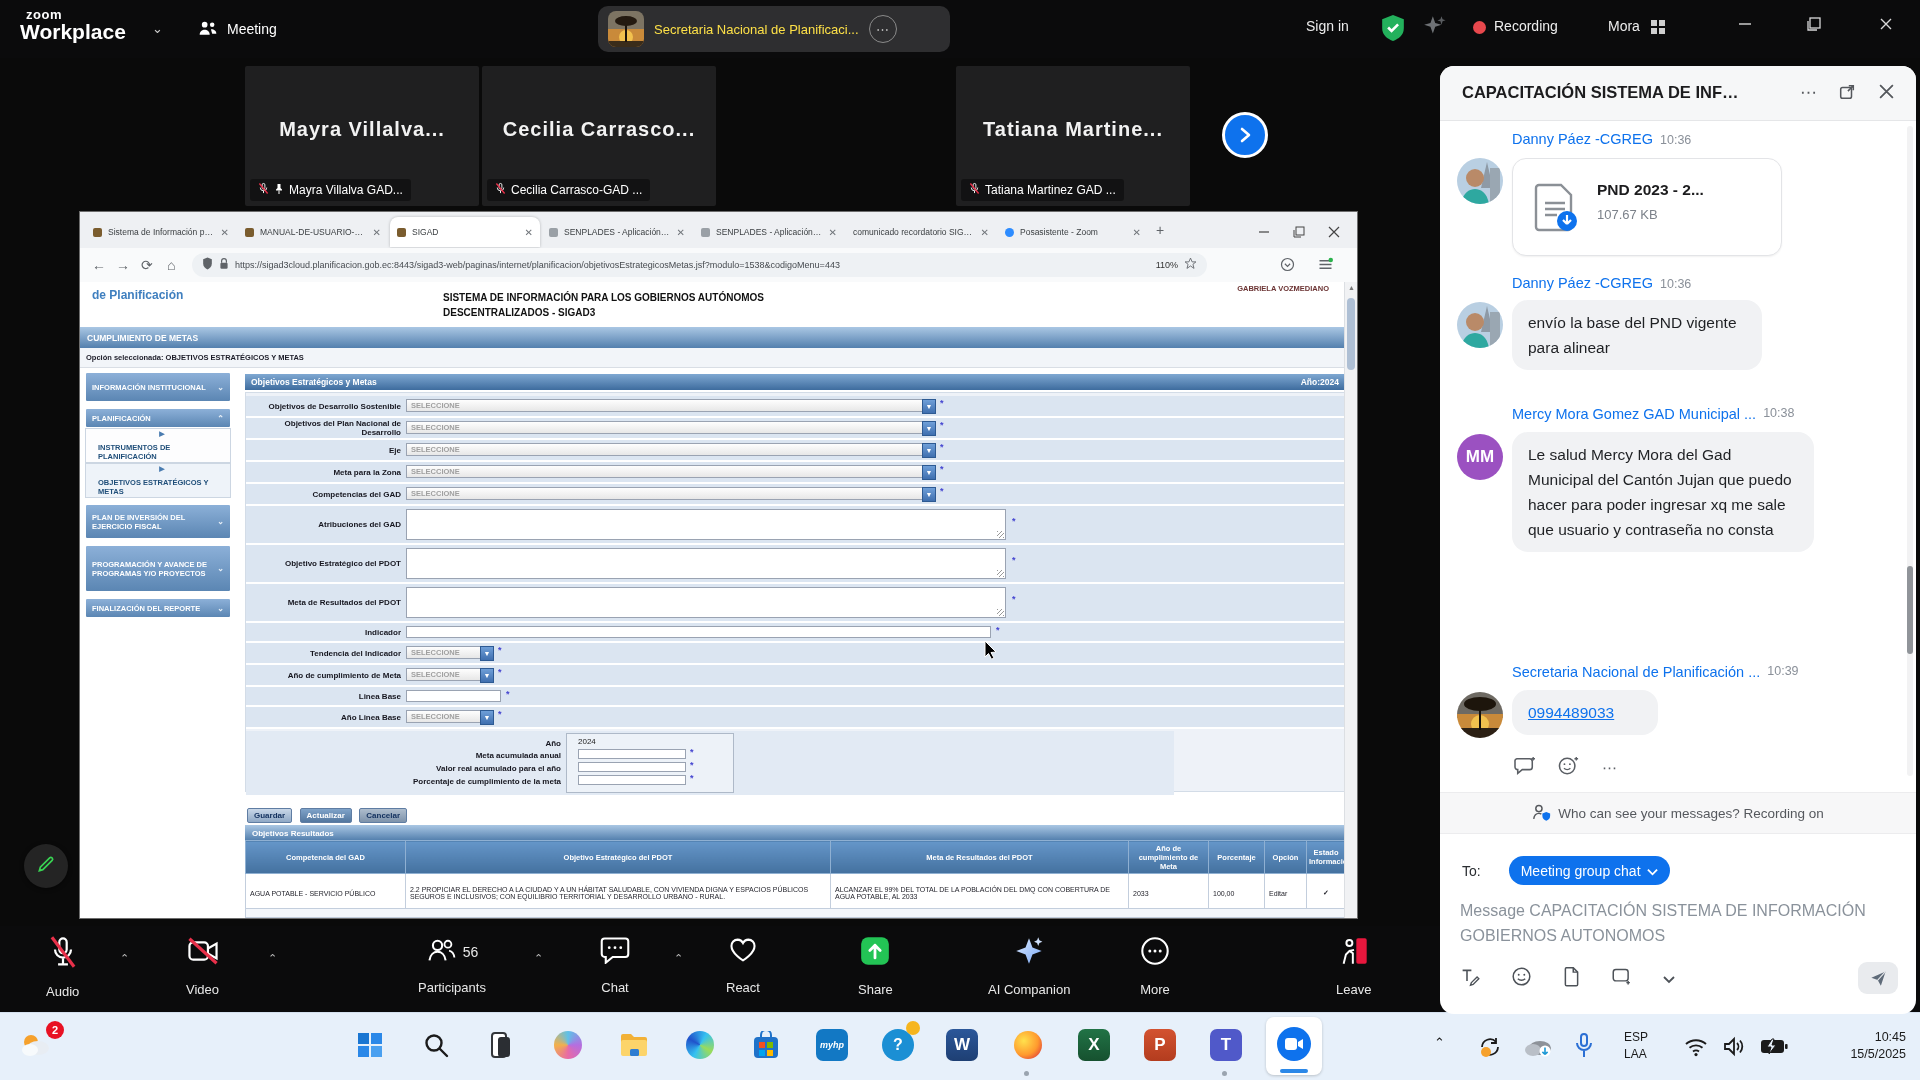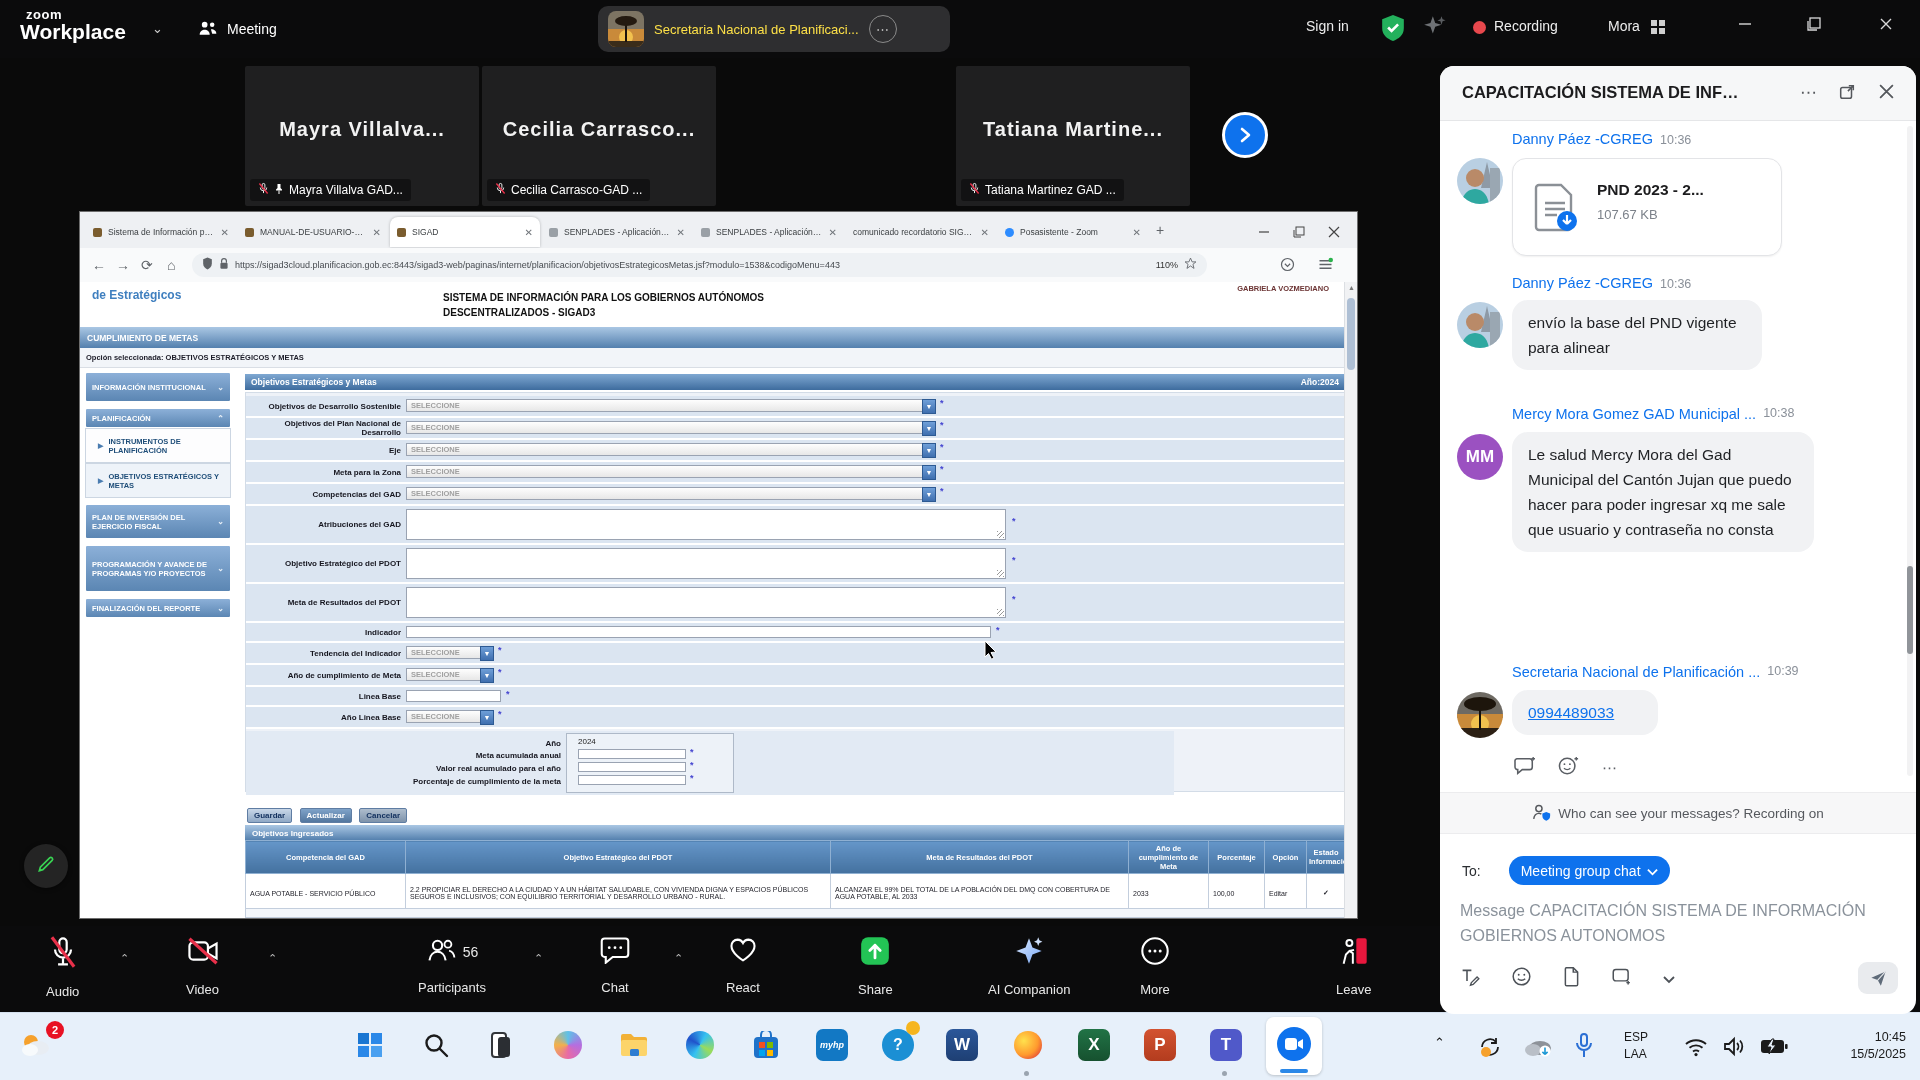--- a/index.html
+++ b/index.html
@@ -46,21 +46,21 @@
 
   
   .sg-logo{left:12px;top:6px;color:#3f7fbf;font-size:12px;font-weight:bold;}
   .sg-title{left:363px;top:8px;color:#111;font-size:10px;font-weight:bold;line-height:15px;}
   .sg-user{right:28px;top:2px;color:#6b3333;font-size:7.5px;font-weight:bold;}
   .bluebar{background:linear-gradient(#aac7e4,#4f7cab);color:#fff;font-weight:bold;display:flex;align-items:center;padding-left:7px;box-sizing:border-box;}
   .opcion{left:0px;top:66px;width:1265px;height:20px;background:#f2f5f9;border-bottom:1px solid #d9dee5;color:#1c1c28;font-size:7.5px;font-weight:bold;display:flex;align-items:center;padding-left:6px;box-sizing:border-box;}
   .menu-btn{left:5px;width:146px;background:linear-gradient(#8cb0d8,#5b86b3);border:1px solid #fff;border-radius:2px;color:#fff;
             font-size:7.5px;font-weight:bold;display:flex;align-items:center;justify-content:space-between;padding:0 6px;box-sizing:border-box;line-height:9px;}
   .menu-sub{left:5px;width:146px;background:#fdfdfe;border:1px solid #ccd6e2;color:#1f4e79;font-size:7.5px;font-weight:bold;
-            display:flex;align-items:center;gap:5px;padding:0 4px 0 12px;box-sizing:border-box;line-height:9px;}
+            display:flex;align-items:center;gap:5px;padding:0 4px 0 12px;box-sizing:border-box;line-height:9px;flex-direction:column;}
   .subarrow{color:#4a7cb0;font-size:7px;}
   .mchev{font-size:8px;color:#eaf1f8;}
   .formhdr{background:linear-gradient(#7fa8d2,#3e6c9e);color:#fff;font-size:8.5px;font-weight:bold;display:flex;align-items:center;justify-content:space-between;padding:0 6px;box-sizing:border-box;}
   .frow{background:#dbe5f1;border-bottom:2px solid #fff;}
   .flabel{position:absolute;left:0;top:0;width:155px;height:100%;display:flex;align-items:center;justify-content:flex-end;
           color:#16161f;font-size:8px;font-weight:bold;text-align:right;line-height:9px;}
   .selwide{position:absolute;left:160px;top:3px;width:530px;height:13px;background:linear-gradient(#fefefe,#e7e7e7);border:1px solid #9aa3b2;
            color:#a0a0a0;font-size:7.5px;font-weight:bold;display:flex;align-items:center;padding-left:4px;box-sizing:border-box;}
   .selbtn{position:absolute;top:3px;width:14px;height:15px;background:linear-gradient(#6f9fd8,#3f6faf);border:1px solid #2d5a93;color:#fff;
           font-size:7px;display:flex;align-items:center;justify-content:center;box-sizing:border-box;}
@@ -310,21 +310,21 @@
           </svg></div>
       <div class="abs" style="left:1238px;top:9px;">
         <svg width="15" height="15" viewBox="0 0 20 20">
             <path d="M2 5h16M2 10h16M2 15h16" stroke="#5f6368" stroke-width="1.8"></path>
             <circle cx="17" cy="4" r="3" fill="#2bb24c"></circle>
           </svg>
       </div>
     </div>
 
     <div class="abs page">
-      <div class="abs sg-logo">de Estratégicos</div>
+      <div class="abs sg-logo">de Planificación</div>
       <div class="abs sg-title">
         <div>SISTEMA DE INFORMACIÓN PARA LOS GOBIERNOS AUTÓNOMOS</div>
         <div>DESCENTRALIZADOS - SIGAD3</div>
       </div>
       <div class="abs sg-user">GABRIELA VOZMEDIANO</div>
 
       <div class="abs bluebar" style="left:0;top:45px;width:1265px;height:22px;font-size:8.5px;">CUMPLIMIENTO DE METAS</div>
       <div class="abs opcion">Opción seleccionada: OBJETIVOS ESTRATÉGICOS Y METAS</div>
 
       <div class="abs menu-btn" style="top:90px;height:30px;">
@@ -459,21 +459,21 @@
         <div class="inpt" style="left:332px;top:44px;width:108px;height:10px;"></div>
         <div class="ast" style="left:444px;top:42px;">*</div>
       </div>
 
       <div class="abs" style="left:167px;top:522px;">
         <span class="btn-sg">Guardar</span>
         <span class="btn-sg" style="background:linear-gradient(#7fa3c9,#53779f);color:#fff;">Actualizar</span>
         <span class="btn-sg" style="background:linear-gradient(#aebdcd,#7e93ab);">Cancelar</span>
       </div>
 
-      <div class="abs bluebar" style="left:165px;top:543px;width:1100px;height:16px;font-size:8px;">Objetivos Ingresados</div>
+      <div class="abs bluebar" style="left:165px;top:543px;width:1100px;height:16px;font-size:8px;">Objetivos Resultados</div>
       <table class="sgtable">
         <colgroup>
             <col style="width:160px">
             <col style="width:425px">
             <col style="width:298px">
             <col style="width:80px">
             <col style="width:56px">
             <col style="width:42px">
             <col style="width:39px">
           </colgroup>

